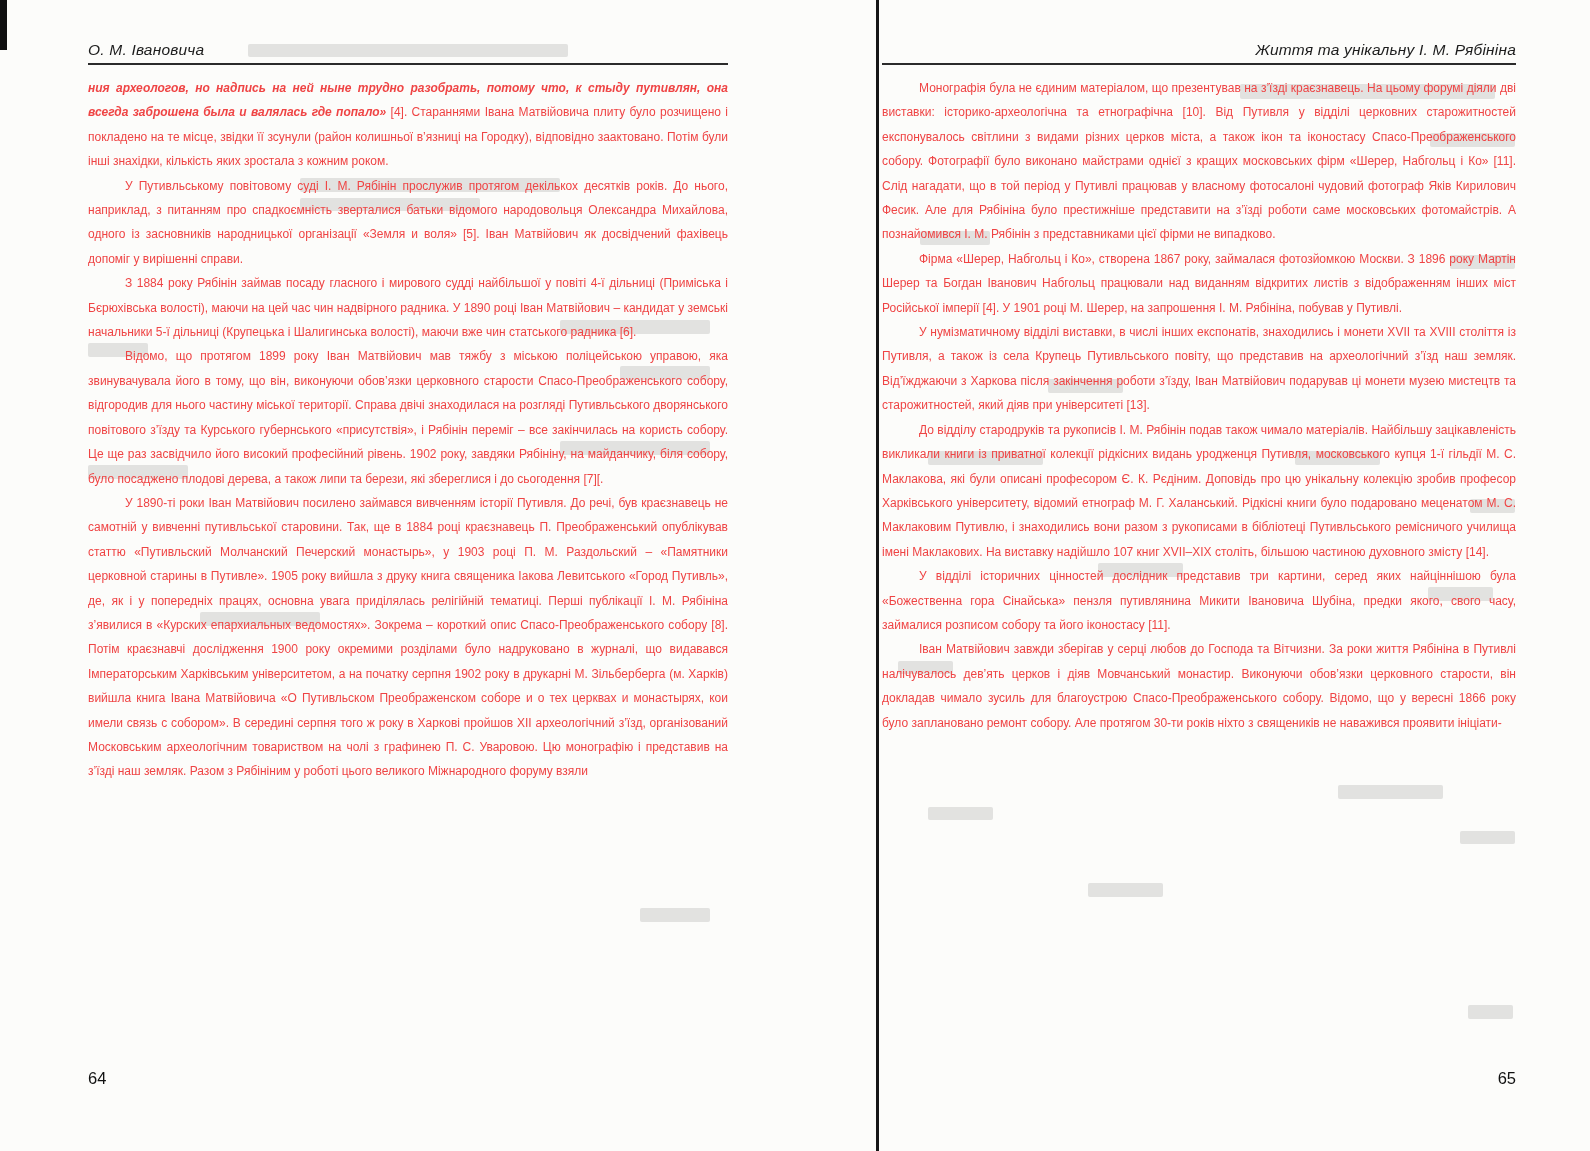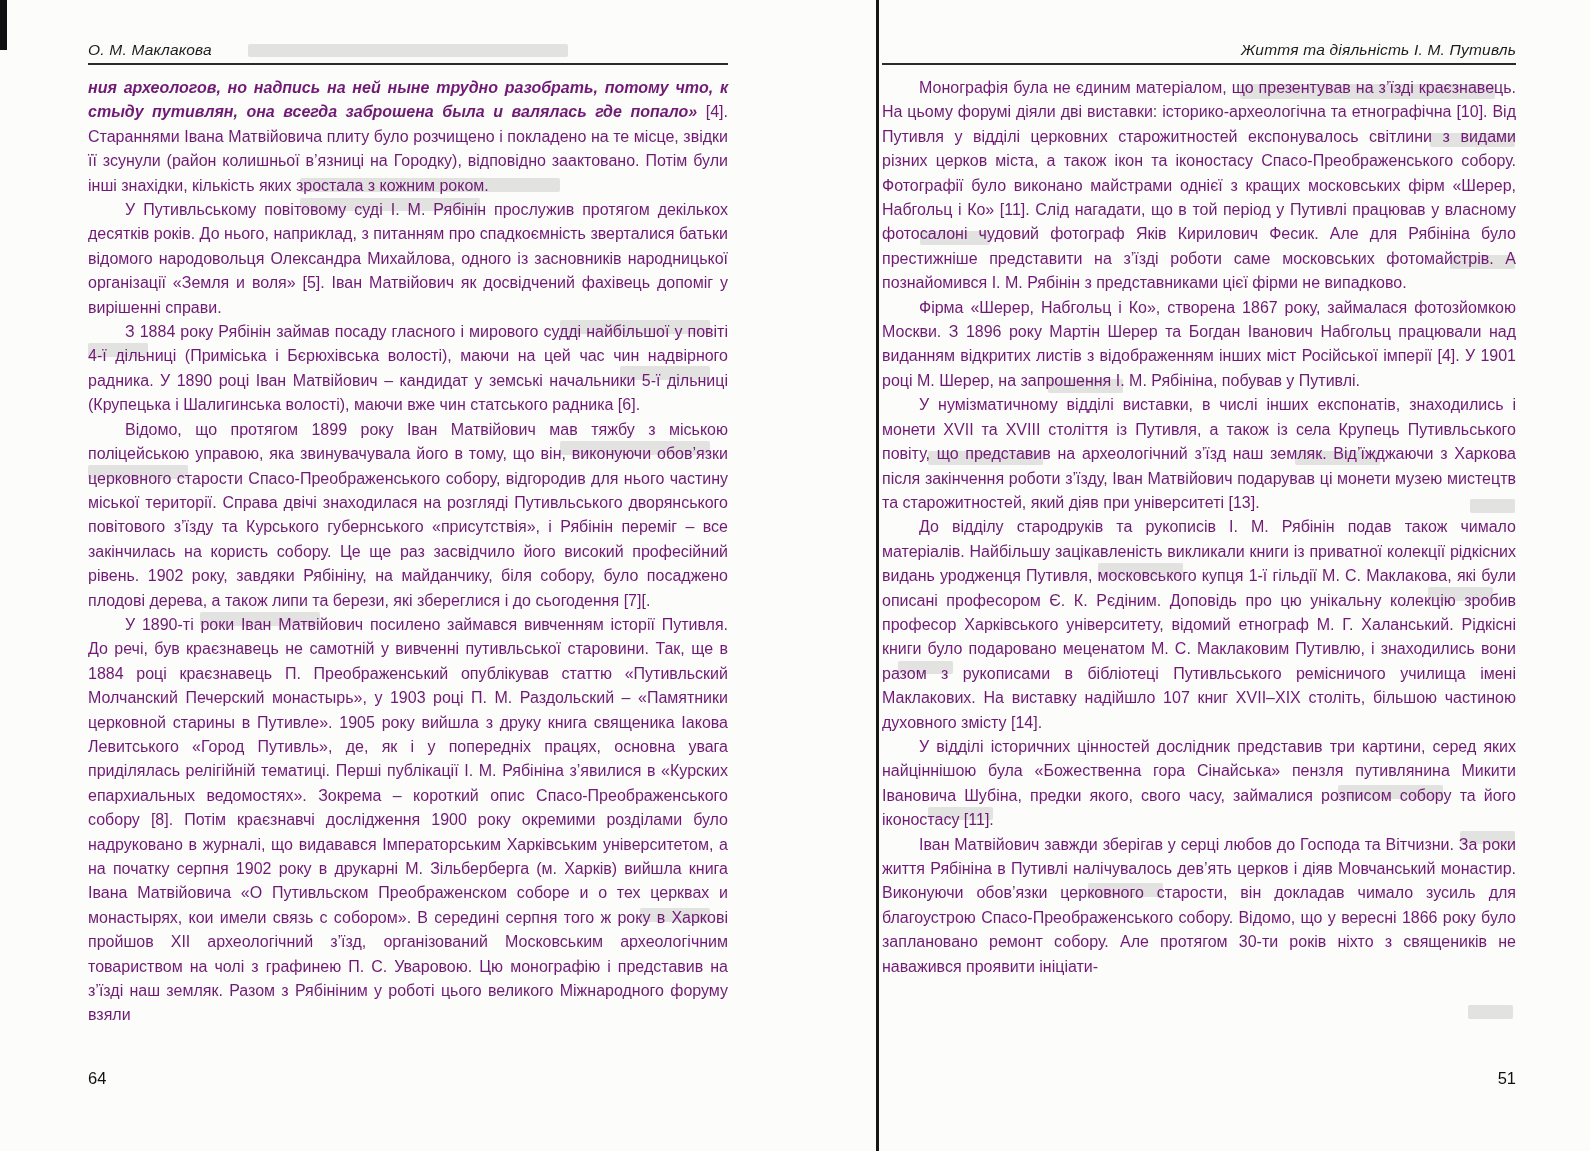--- a/index.html
+++ b/index.html
@@ -23,22 +23,22 @@
   }
   .header-left  { left: 88px;  width: 640px; text-align: left; }
   .header-right { left: 882px; width: 634px; text-align: right; }
 
   .rule { position: absolute; top: 63px; height: 0; border-top: 2px solid #2b2b2b; }
   .rule-left  { left: 88px;  width: 640px; }
   .rule-right { left: 882px; width: 634px; }
 
   .body-text {
     position: absolute; top: 76px;
-    font-size: 16px; line-height: 24.4px;
-    text-align: justify; color: #701a75;
+    font-size: 12px; line-height: 24.4px;
+    text-align: justify; color: #ef4444;
   }
   .body-left  { left: 88px;  width: 640px; }
   .body-right { left: 882px; width: 634px; }
   .body-text p { margin: 0; padding: 0; }
   .body-text p.indent { text-indent: 37px; }
   .seg-bold-italic { font-weight: 700; font-style: italic; }
 
   .pagenum { position: absolute; top: 1069px; font-size: 16.5px; color: #111; }
   .pagenum-left  { left: 88px; text-align: right; }
   .pagenum-right { left: 882px; width: 634px; text-align: right; }
@@ -75,36 +75,36 @@
       <div class="artifact" style="left: 1338px; top: 785px; width: 105px; height: 14px;"></div>
       <div class="artifact" style="left: 928px; top: 807px; width: 65px; height: 13px;"></div>
       <div class="artifact" style="left: 1460px; top: 831px; width: 55px; height: 13px;"></div>
       <div class="artifact" style="left: 1088px; top: 883px; width: 75px; height: 14px;"></div>
       <div class="artifact" style="left: 1468px; top: 1005px; width: 45px; height: 14px;"></div>
     </div>
 
   <div class="corner-mark"></div>
   <div class="gutter"></div>
 
-  <div class="header header-left">О. М. Маклакова</div>
+  <div class="header header-left">О. М. Івановича</div>
   <div class="rule rule-left"></div>
   <div class="body-text body-left">
       <p class=""><span class="seg-bold-italic">ния археологов, но надпись на ней ныне трудно разобрать, потому что, к стыду путивлян, она всегда заброшена была и валялась где попало» </span><span>[4]. Стараннями Івана Матвійовича плиту було розчищено і покладено на те місце, звідки її зсунули (район колишньої в’язниці на Городку), відповідно заактовано. Потім були інші знахідки, кількість яких зростала з кожним роком.</span></p>
       <p class="indent"><span>У Путивльському повітовому суді І. М. Рябінін прослужив протягом декількох десятків років. До нього, наприклад, з питанням про спадкоємність зверталися батьки відомого народовольця Олександра Михайлова, одного із засновників народницької організації «Земля и воля» [5]. Іван Матвійович як досвідчений фахівець допоміг у вирішенні справи.</span></p>
       <p class="indent"><span>З 1884 року Рябінін займав посаду гласного і мирового судді найбільшої у повіті 4-ї дільниці (Приміська і Бєрюхівська волості), маючи на цей час чин надвірного радника. У 1890 році Іван Матвійович – кандидат у земські начальники 5-ї дільниці (Крупецька і Шалигинська волості), маючи вже чин статського радника [6].</span></p>
       <p class="indent"><span>Відомо, що протягом 1899 року Іван Матвійович мав тяжбу з міською поліцейською управою, яка звинувачувала його в тому, що він, виконуючи обов’язки церковного старости Спасо-Преображенського собору, відгородив для нього частину міської території. Справа двічі знаходилася на розгляді Путивльського дворянського повітового з’їзду та Курського губернського «присутствія», і Рябінін переміг – все закінчилась на користь собору. Це ще раз засвідчило його високий професійний рівень. 1902 року, завдяки Рябініну, на майданчику, біля собору, було посаджено плодові дерева, а також липи та берези, які збереглися і до сьогодення [7][.</span></p>
       <p class="indent"><span>У 1890-ті роки Іван Матвійович посилено займався вивченням історії Путивля. До речі, був краєзнавець не самотній у вивченні путивльської старовини. Так, ще в 1884 році краєзнавець П. Преображенський опублікував статтю «Путивльский Молчанский Печерский монастырь», у 1903 році П. М. Раздольский – «Памятники церковной старины в Путивле». 1905 року вийшла з друку книга священика Іакова Левитського «Город Путивль», де, як і у попередніх працях, основна увага приділялась релігійній тематиці. Перші публікації І. М. Рябініна з’явилися в «Курских епархиальных ведомостях». Зокрема – короткий опис Спасо-Преображенського собору [8]. Потім краєзнавчі дослідження 1900 року окремими розділами було надруковано в журналі, що видавався Імператорським Харківським університетом, а на початку серпня 1902 року в друкарні М. Зільберберга (м. Харків) вийшла книга Івана Матвійовича «О Путивльском Преображенском соборе и о тех церквах и монастырях, кои имели связь с собором». В середині серпня того ж року в Харкові пройшов XII археологічний з’їзд, організований Московським археологічним товариством на чолі з графинею П. С. Уваровою. Цю монографію і представив на з’їзді наш земляк. Разом з Рябініним у роботі цього великого Міжнародного форуму взяли</span></p>
     </div>
   <div class="pagenum pagenum-left">64</div>
 
-  <div class="header header-right">Життя та діяльність І. М. Путивль</div>
+  <div class="header header-right">Життя та унікальну І. М. Рябініна</div>
   <div class="rule rule-right"></div>
   <div class="body-text body-right">
       <p class="indent"><span>Монографія була не єдиним матеріалом, що презентував на з’їзді краєзнавець. На цьому форумі діяли дві виставки: історико-археологічна та етнографічна [10]. Від Путивля у відділі церковних старожитностей експонувалось світлини з видами різних церков міста, а також ікон та іконостасу Спасо-Преображенського собору. Фотографії було виконано майстрами однієї з кращих московських фірм «Шерер, Набгольц і Ко» [11]. Слід нагадати, що в той період у Путивлі працював у власному фотосалоні чудовий фотограф Яків Кирилович Фесик. Але для Рябініна було престижніше представити на з’їзді роботи саме московських фотомайстрів. А познайомився І. М. Рябінін з представниками цієї фірми не випадково.</span></p>
       <p class="indent"><span>Фірма «Шерер, Набгольц і Ко», створена 1867 року, займалася фотозйомкою Москви. З 1896 року Мартін Шерер та Богдан Іванович Набгольц працювали над виданням відкритих листів з відображенням інших міст Російської імперії [4]. У 1901 році М. Шерер, на запрошення І. М. Рябініна, побував у Путивлі.</span></p>
       <p class="indent"><span>У нумізматичному відділі виставки, в числі інших експонатів, знаходились і монети XVII та XVIII століття із Путивля, а також із села Крупець Путивльського повіту, що представив на археологічний з’їзд наш земляк. Від’їжджаючи з Харкова після закінчення роботи з’їзду, Іван Матвійович подарував ці монети музею мистецтв та старожитностей, який діяв при університеті [13].</span></p>
       <p class="indent"><span>До відділу стародруків та рукописів І. М. Рябінін подав також чимало матеріалів. Найбільшу зацікавленість викликали книги із приватної колекції рідкісних видань уродженця Путивля, московського купця 1-ї гільдії М. С. Маклакова, які були описані професором Є. К. Рєдіним. Доповідь про цю унікальну колекцію зробив професор Харківського університету, відомий етнограф М. Г. Халанський. Рідкісні книги було подаровано меценатом М. С. Маклаковим Путивлю, і знаходились вони разом з рукописами в бібліотеці Путивльського ремісничого училища імені Маклакових. На виставку надійшло 107 книг XVII–XIX століть, більшою частиною духовного змісту [14].</span></p>
       <p class="indent"><span>У відділі історичних цінностей дослідник представив три картини, серед яких найціннішою була «Божественна гора Сінайська» пензля путивлянина Микити Івановича Шубіна, предки якого, свого часу, займалися розписом собору та його іконостасу [11].</span></p>
       <p class="indent"><span>Іван Матвійович завжди зберігав у серці любов до Господа та Вітчизни. За роки життя Рябініна в Путивлі налічувалось дев’ять церков і діяв Мовчанський монастир. Виконуючи обов’язки церковного старости, він докладав чимало зусиль для благоустрою Спасо-Преображенського собору. Відомо, що у вересні 1866 року було заплановано ремонт собору. Але протягом 30-ти років ніхто з священиків не наважився проявити ініціати-</span></p>
     </div>
-  <div class="pagenum pagenum-right">51</div>
+  <div class="pagenum pagenum-right">65</div>
 
 </div>
 
 </body></html>

